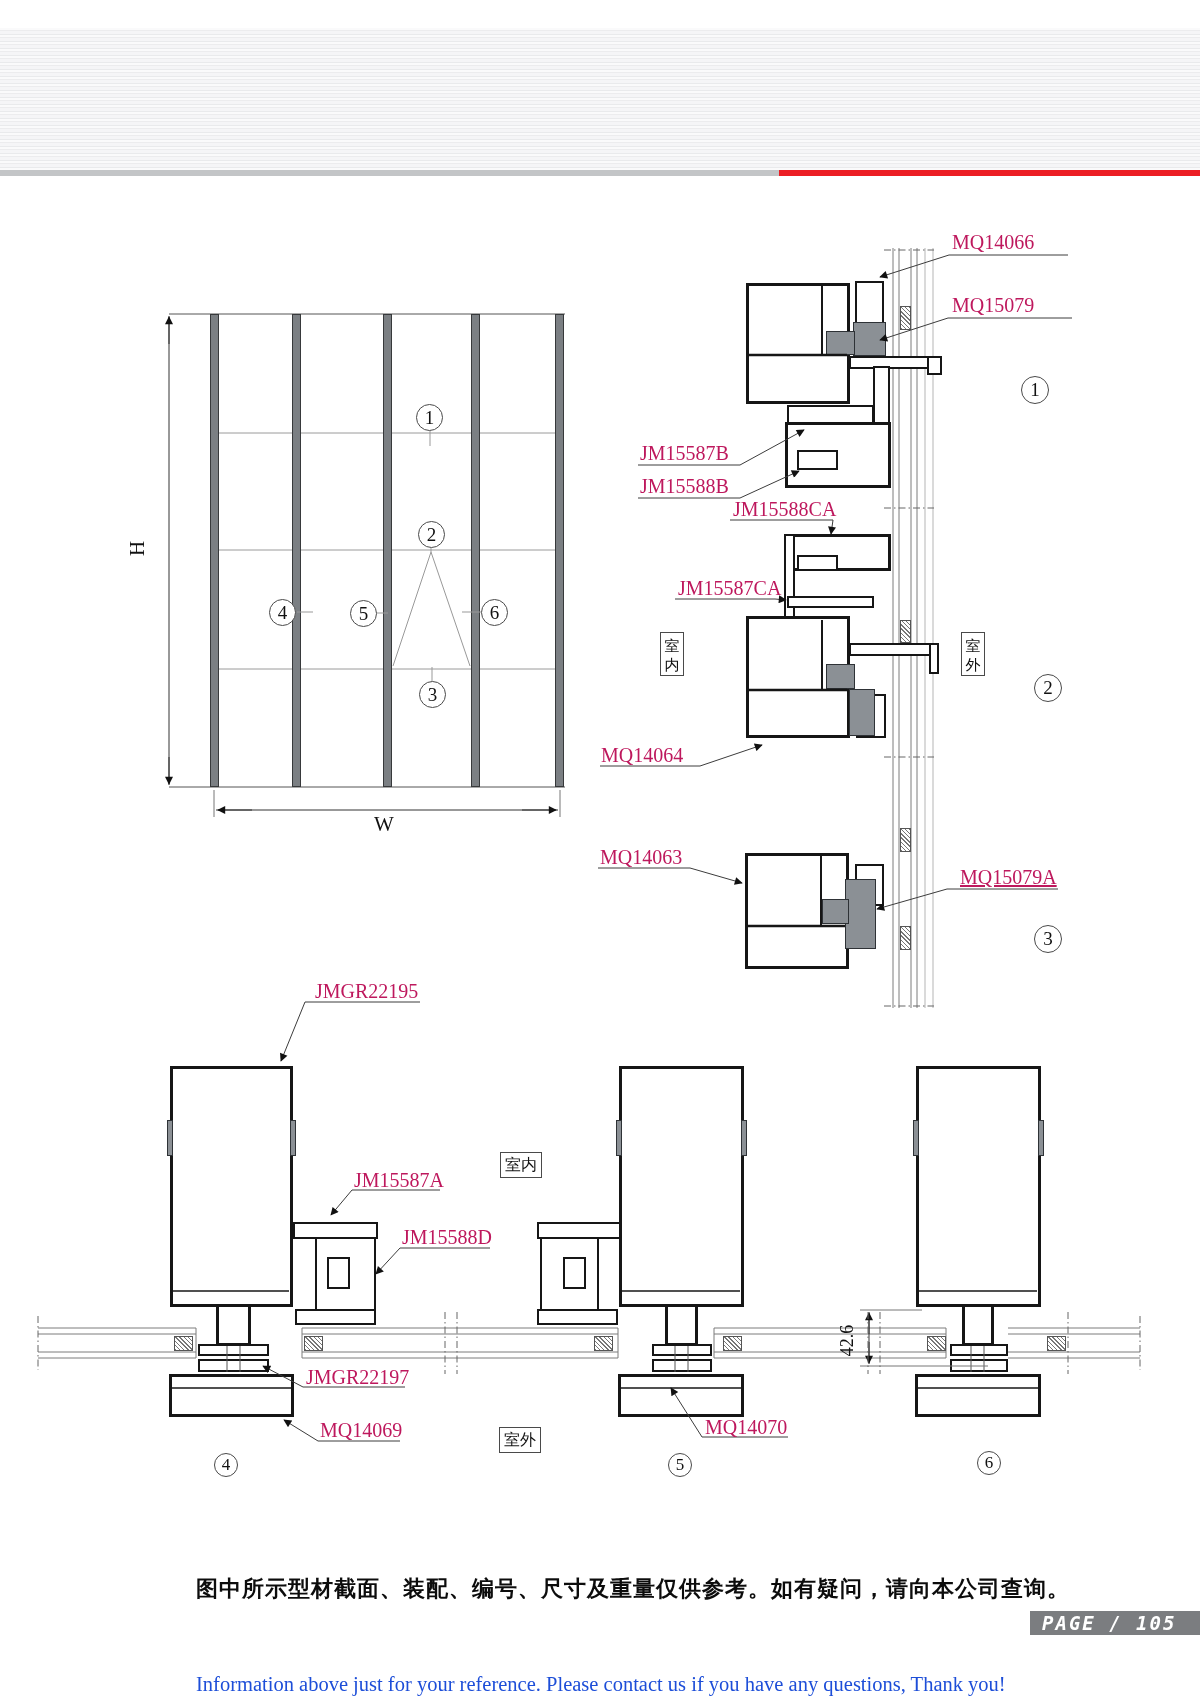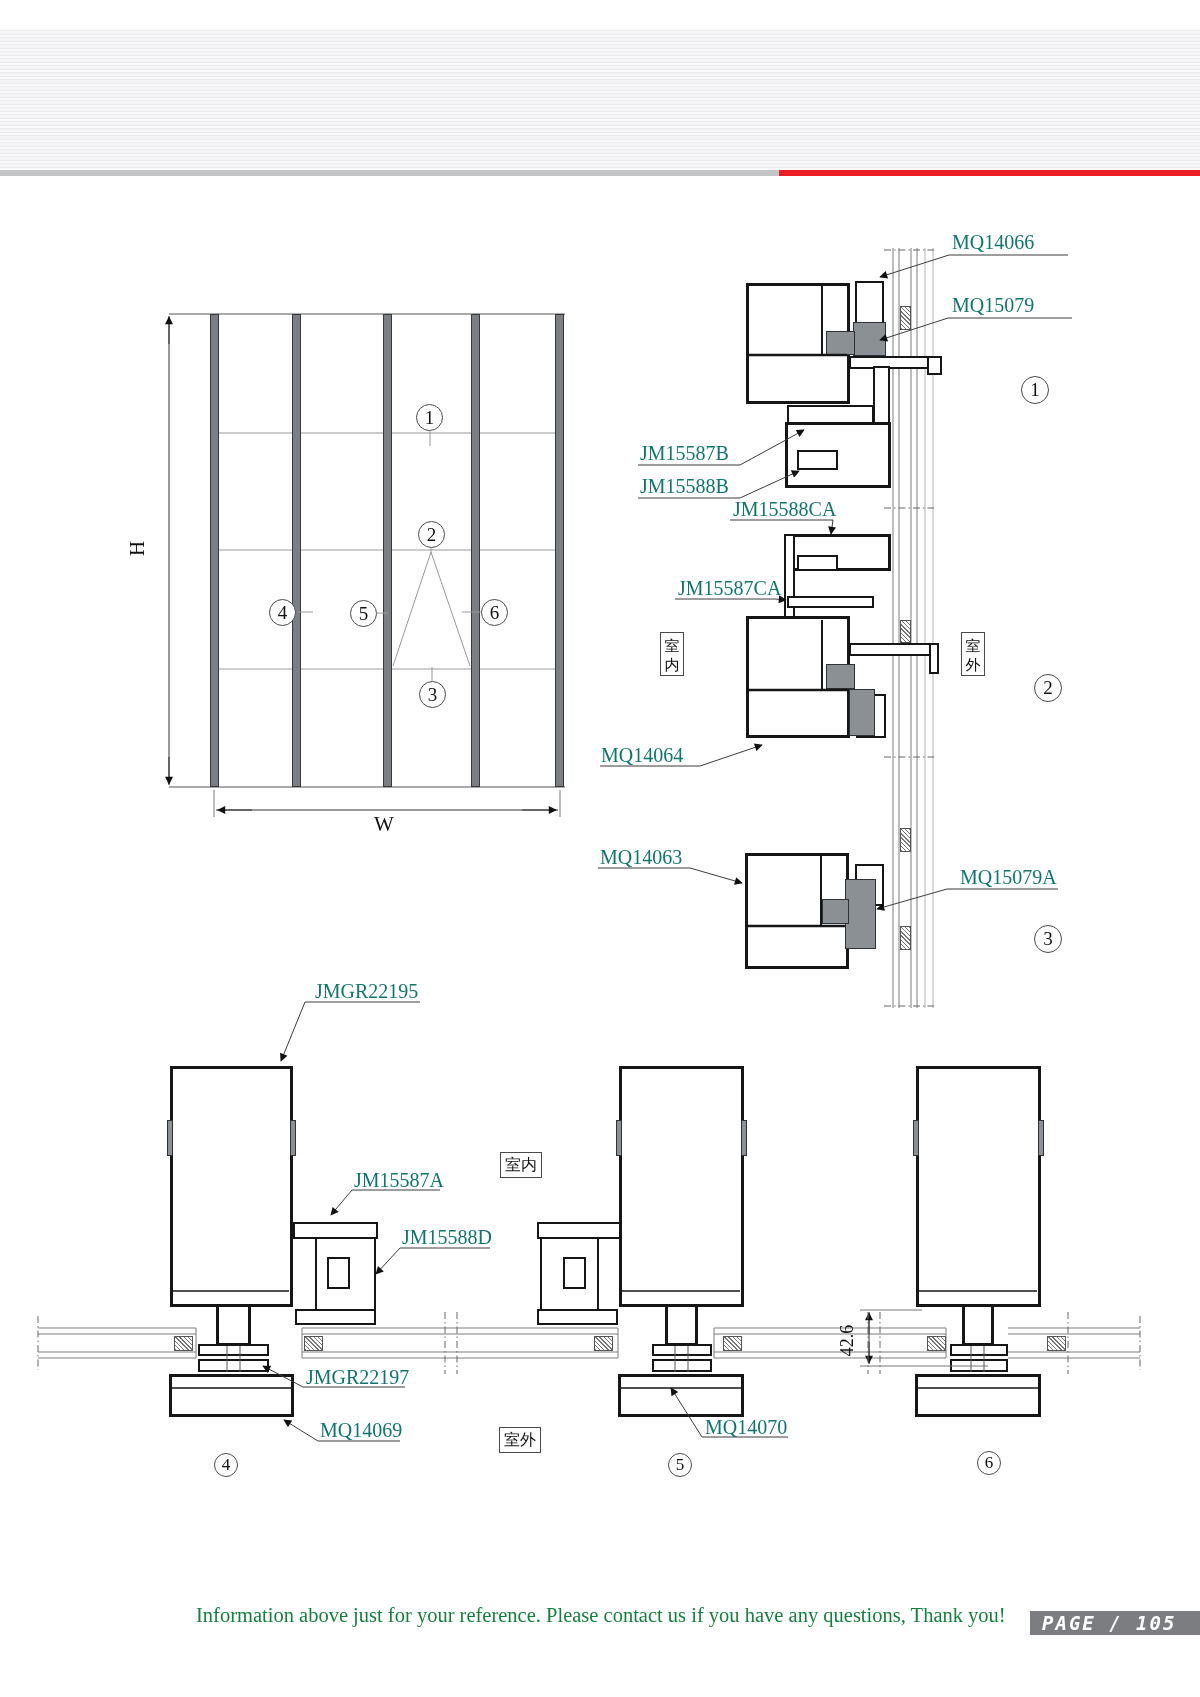--- a/index.html
+++ b/index.html
@@ -14,35 +14,35 @@
   .title-en{position:absolute;left:676px;top:123px;font:19.5px "Liberation Serif",serif;color:#111;z-index:6;white-space:nowrap;}
   
   svg.layer{position:absolute;left:0;top:0;z-index:1;}
   svg.layer.over{z-index:5;}
   .mull{position:absolute;background:#7b7f83;border:1px solid #37393b;box-sizing:border-box;z-index:2;}
   .pf{position:absolute;background:#fff;border:2.5px solid #161616;box-sizing:border-box;z-index:3;}
   .pf3{border-width:3px;}
   .pf2{border-width:2px;}
   .gy{position:absolute;background:#8b9095;border:1px solid #2e3236;box-sizing:border-box;z-index:4;}
   .hatch{position:absolute;border:1px solid #555;background:repeating-linear-gradient(45deg,#777 0 1px,#fff 1px 3px);box-sizing:border-box;z-index:4;}
-  .lbl{position:absolute;font:20px "Liberation Serif",serif;color:#0f766e;white-space:nowrap;z-index:6;}
+  .lbl{position:absolute;font:20px "Liberation Serif",serif;color:#be185d;white-space:nowrap;z-index:6;}
   .co{position:absolute;box-sizing:border-box;border:1.4px solid #4a4a4a;border-radius:50%;background:#fff;
       display:flex;align-items:center;justify-content:center;font:19px "Liberation Serif",serif;color:#111;z-index:6;}
   .co.lg{width:28px;height:28px;}
   .co.md{width:27px;height:27px;}
   .co.sm{width:24px;height:24px;font-size:17px;}
   .room{position:absolute;box-sizing:border-box;border:1.5px solid #4a4a4a;background:#fff;color:#111;
         text-align:center;z-index:6;font-family:"Liberation Sans","DejaVu Sans",sans-serif;}
   .room.v{width:24px;height:44px;font-size:15px;line-height:19px;word-break:break-all;padding-top:3px;}
   .room.hz{height:26px;font-size:16px;line-height:23px;padding:0 4px;}
   .dimtxt{position:absolute;font:21px "Liberation Serif",serif;color:#111;z-index:6;}
   .rot{transform:rotate(-90deg);transform-origin:center;}
   
   .note-cn{position:absolute;left:196px;top:1574px;font:bold 22px "Liberation Sans","DejaVu Sans",sans-serif;color:#0c0c0c;letter-spacing:1px;z-index:6;white-space:nowrap;}
-  .note-en{position:absolute;left:196px;top:1604px;font:20.5px "Liberation Serif",serif;color:#15803d;z-index:6;white-space:nowrap;}
+  .note-en{position:absolute;left:196px;top:1673px;font:20.5px "Liberation Serif",serif;color:#1d4ed8;z-index:6;white-space:nowrap;}
   .pagebar{position:absolute;left:1030px;top:1611px;width:170px;height:24px;background:#7b7d80;z-index:6;}
   .pagebar span{display:inline-block;margin-left:12px;font:bold italic 19px "DejaVu Sans Mono",monospace;color:#fff;letter-spacing:2px;line-height:24px;}
 </style>
 </head>
 <body>
 
 <div class="page">
 
   <div class="band"></div>
   <div class="sep-gray"></div>
@@ -308,31 +308,32 @@
     </div>
 
   <div class="lbl" style="left:952px;top:231px;">MQ14066</div>
   <div class="lbl" style="left:952px;top:294px;">MQ15079</div>
   <div class="lbl" style="left:640px;top:442px;">JM15587B</div>
   <div class="lbl" style="left:640px;top:475px;">JM15588B</div>
   <div class="lbl" style="left:733px;top:498px;">JM15588CA</div>
   <div class="lbl" style="left:678px;top:577px;">JM15587CA</div>
   <div class="lbl" style="left:601px;top:744px;">MQ14064</div>
   <div class="lbl" style="left:600px;top:846px;">MQ14063</div>
-  <div class="lbl" style="left:960px;top:866px;">MQ15079A</div>
+  <div class="lbl" style="left:960px;top:866px;text-decoration:underline;">MQ15079A</div>
   <div class="lbl" style="left:315px;top:980px;">JMGR22195</div>
   <div class="lbl" style="left:354px;top:1169px;">JM15587A</div>
   <div class="lbl" style="left:402px;top:1226px;">JM15588D</div>
   <div class="lbl" style="left:306px;top:1366px;">JMGR22197</div>
   <div class="lbl" style="left:320px;top:1419px;">MQ14069</div>
   <div class="lbl" style="left:705px;top:1416px;">MQ14070</div>
 
   <div class="room v" style="left:660px;top:632px;">室内</div>
   <div class="room v" style="left:961px;top:632px;">室外</div>
   <div class="room hz" style="left:500px;top:1152px;">室内</div>
   <div class="room hz" style="left:499px;top:1427px;">室外</div>
 
+  <div class="note-cn">图中所示型材截面、装配、编号、尺寸及重量仅供参考。如有疑问，请向本公司查询。</div>
   <div class="note-en">Information above just for your reference. Please contact us if you have any questions, Thank you!</div>
   <div class="pagebar">
     <span>PAGE / 105</span>
   </div>
 
 </div>
 
 </body></html>

